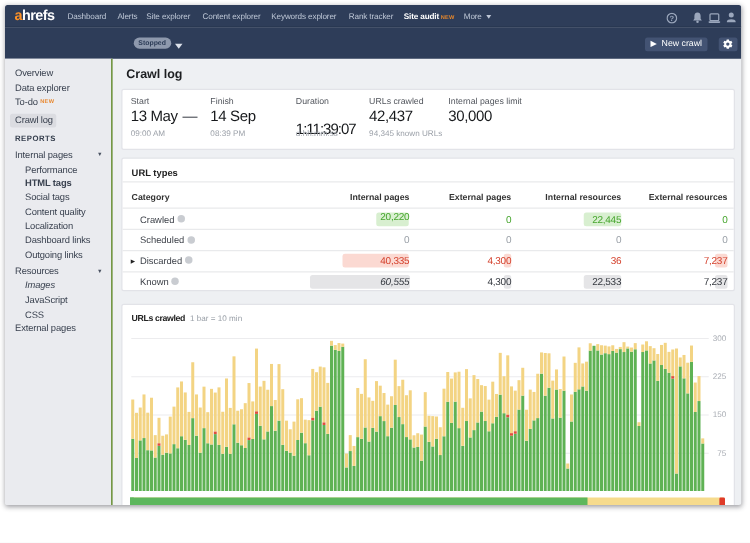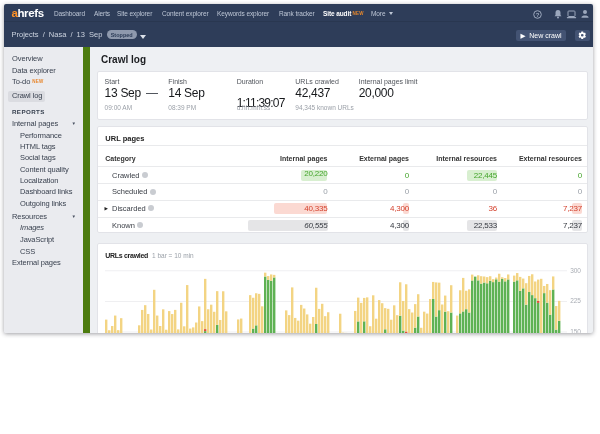--- a/index.html
+++ b/index.html
@@ -1,24 +1,24 @@
 <!DOCTYPE html>
 <html><head><meta charset="utf-8"><style>
 * { margin:0; padding:0; box-sizing:border-box; }
 html,body { width:600px; height:434px; background:#fff; font-family:"Liberation Sans",sans-serif; }
-#app { position:absolute; left:4px; top:4px; width:589px; height:329px; background:#eef0f3; box-shadow:0 1px 4px rgba(40,40,50,.45); border-radius:2px; overflow:hidden; }
+#app { position:absolute; left:4px; top:4px; width:589px; height:400px; background:#eef0f3; box-shadow:0 1px 4px rgba(40,40,50,.45); border-radius:2px; overflow:hidden; }
 .abs { position:absolute; }
 #nav1 { position:absolute; left:0; top:0; width:589px; height:18px; background:#2e3d59; border-bottom:1px solid #293750;}
 #nav2 { position:absolute; left:0; top:18px; width:589px; height:25px; background:#2e3d59; }
 .m { position:absolute; top:0; height:18px; line-height:19px; font-size:6.5px; letter-spacing:-0.1px; color:#bec7d6; white-space:nowrap;}
 .logo { font-size:11.5px; font-weight:bold; color:#fff; letter-spacing:-0.4px; line-height:11px;}
 .bc { position:absolute; left:7.5px; top:0; height:25px; line-height:26px; font-size:7.5px; word-spacing:2px; color:#cdd4e0; white-space:nowrap;}
 .pill { position:absolute; left:102.7px; top:7.8px; background:#8e99ad; color:#2b3b56; font-size:5.5px; font-weight:bold; border-radius:5px; padding:0 4px; height:9.5px; line-height:10px; }
 .btn { position:absolute; background:#435373; color:#fff; font-size:7px; border-radius:2px; text-align:center; }
-#side { position:absolute; left:0; top:43px; width:86px; height:380px; background:#eaebef; border-right:7px solid #4d7c0f; }
+#side { position:absolute; left:0; top:43px; width:86px; height:380px; background:#eaebef; border-right:1px solid #4d7c0f; }
 .si { position:absolute; left:8px; font-size:7.5px; letter-spacing:-0.1px; color:#39414f; white-space:nowrap; }
 .si2 { left:16px; }
 .scap { font-size:6.2px; font-weight:bold; color:#37404f; letter-spacing:.4px; }
 .caret { position:absolute; right:7px; font-size:4.5px; color:#4a5262; }
 .selbox { position:absolute; left:4px; top:43.8px; width:37px; height:11.5px; background:#dbdce1; border-radius:2px; }
 .new { color:#e8862c; font-size:4.5px; font-weight:bold; letter-spacing:.2px; }
 .card { position:absolute; left:93px; width:491px; background:#fff; border:1px solid #e2e3e8; border-radius:2px; }
 #h1t { position:absolute; left:97px; top:50px; font-size:10px; font-weight:bold; color:#1c1e21; }
 .slab { position:absolute; font-size:7px; color:#51555c; }
 .sval { position:absolute; font-size:12px; color:#17191c; letter-spacing:-0.3px;}
@@ -62,72 +62,71 @@
       <svg class="abs" style="left:562.0px;top:5.5px;" width="11" height="9" viewBox="0 0 11 9">
         <rect x="2" y="1" width="7" height="5.5" rx="0.8" fill="none" stroke="#9ba7bc" stroke-width="1"></rect>
         <rect x="0.8" y="7" width="9.4" height="1.3" rx="0.65" fill="#9ba7bc"></rect>
       </svg>
       <svg class="abs" style="left:576.0px;top:5.0px;" width="10" height="10" viewBox="0 0 10 10">
         <circle cx="5" cy="3" r="2" fill="#9ba7bc"></circle>
         <path d="M1.5 8.2 C1.5 5.9 8.5 5.9 8.5 8.2 L8.5 8.8 L1.5 8.8 Z" fill="#9ba7bc"></path>
       </svg>
     </div>
     <div id="nav2">
-      <div class="bc">Projects / Nasa / 13 Sep</div>
       <div class="pill">Stopped</div>
       <div style="position:absolute;left:136px;top:12.8px;width:0;height:0;border-left:3.5px solid transparent;border-right:3.5px solid transparent;border-top:4.2px solid #dce1ea;"></div>
       <div class="btn" style="left:512px;top:7.5px;width:50px;height:11.8px;line-height:12px;"><span style="font-size:6.5px;vertical-align:0px;">▶</span>&nbsp; New crawl</div>
       <div class="btn" style="left:570.5px;top:7.5px;width:15.5px;height:11.8px;"></div>
       <svg class="abs" style="left:574.2px;top:9px;" width="8.5" height="8.5" viewBox="0 0 16 16">
         <path fill="#fff" d="M9.7 1h-3.4l-.4 2a5 5 0 0 0-1.2.7L2.8 3 1.1 6l1.6 1.3a5 5 0 0 0 0 1.4L1.1 10l1.7 3 1.9-.7a5 5 0 0 0 1.2.7l.4 2h3.4l.4-2a5 5 0 0 0 1.2-.7l1.9.7 1.7-3-1.6-1.3a5 5 0 0 0 0-1.4L14.9 6l-1.7-3-1.9.7a5 5 0 0 0-1.2-.7zM8 10.5A2.5 2.5 0 1 1 8 5.5a2.5 2.5 0 0 1 0 5z"></path>
       </svg>
     </div>
     <div id="side">
       <div class="selbox"></div>
       <div class="si" style="top:7.0px;">Overview</div>
       <div class="si" style="top:18.5px;">Data explorer</div>
       <div class="si" style="top:30.0px;">To-do <span class="new" style="vertical-align:1.5px;">NEW</span></div>
       <div class="si" style="top:44.0px;">Crawl log</div>
       <div class="si scap" style="top:61.0px;">REPORTS</div>
       <div class="si" style="top:72.0px;">Internal pages</div>
       <div class="caret" style="top:74.0px;">▼</div>
       <div class="si si2" style="top:83.5px;">Performance</div>
-      <div class="si si2" style="top:94.5px;">HTML tags</div>
+      <div class="si si2" style="top:94.5px;font-weight:bold;">HTML tags</div>
       <div class="si si2" style="top:106.0px;">Social tags</div>
       <div class="si si2" style="top:117.5px;">Content quality</div>
       <div class="si si2" style="top:129.0px;">Localization</div>
       <div class="si si2" style="top:140.0px;">Dashboard links</div>
       <div class="si si2" style="top:151.5px;">Outgoing links</div>
       <div class="si" style="top:164.5px;">Resources</div>
       <div class="caret" style="top:166.5px;">▼</div>
       <div class="si si2" style="top:176.0px;font-style:italic;">Images</div>
       <div class="si si2" style="top:187.5px;">JavaScript</div>
       <div class="si si2" style="top:200px;">CSS</div>
       <div class="si" style="top:211.0px;">External pages</div>
     </div>
     <div id="h1t">Crawl log</div>
     <div class="card" style="top:66.5px;height:49px;">
       <div class="slab" style="left:6.6px;top:6px;">Start</div>
-      <div class="sval" style="left:6.6px;top:14px;">13 Sep</div>
+      <div class="sval" style="left:6.6px;top:14px;">13 May</div>
       <div class="ssub" style="left:6.6px;top:32px;">09:00 AM</div>
       <div class="sval" style="left:48px;top:14px;color:#3c4048;">—</div>
       <div class="slab" style="left:70.3px;top:6px;">Finish</div>
       <div class="sval" style="left:70.3px;top:14px;">14 Sep</div>
       <div class="ssub" style="left:70.3px;top:32px;">08:39 PM</div>
       <div class="slab" style="left:138.7px;top:6px;">Duration</div>
       <div class="sval" style="left:138.7px;top:24px;"><span style="letter-spacing:-0.8px;">1:11:39:07</span></div>
       <div class="ssub" style="left:138.7px;top:32px;">d:hh:mm:ss</div>
       <div class="slab" style="left:197.3px;top:6px;">URLs crawled</div>
       <div class="sval" style="left:197.3px;top:14px;">42,437</div>
       <div class="ssub" style="left:197.3px;top:32px;">94,345 known URLs</div>
       <div class="slab" style="left:260.7px;top:6px;">Internal pages limit</div>
-      <div class="sval" style="left:260.7px;top:14px;">20,000</div>
+      <div class="sval" style="left:260.7px;top:14px;">30,000</div>
     </div>
     <div class="card" style="top:122px;height:107px;">
-      <div style="position:absolute;left:7.3px;top:6.5px;font-size:7.5px;font-weight:bold;color:#222;">URL pages</div>
+      <div style="position:absolute;left:7.3px;top:6.5px;font-size:7.5px;font-weight:bold;color:#222;">URL types</div>
       <div class="hline" style="top:18px;width:489px;"></div>
       <div class="thead" style="position:absolute;left:7.3px;top:28px;">Category</div>
       <div class="thead num8" style="left:229.5px;top:28px;">Internal pages</div>
       <div class="thead num8" style="left:311.0px;top:28px;">External pages</div>
       <div class="thead num8" style="left:399.0px;top:28px;">Internal resources</div>
       <div class="thead num8" style="left:484.0px;top:28px;">External resources</div>
       <div class="hline" style="top:39px;width:489px;"></div>
       <div class="rlab" style="left:14px;top:43.6px;">Crawled<span class="info"></span></div>
       <div class="bar bgreen" style="left:202.8px;top:42.6px;width:26.7px;"></div>
       <div class="num g" style="left:229.5px;top:42px;">20,220</div>

